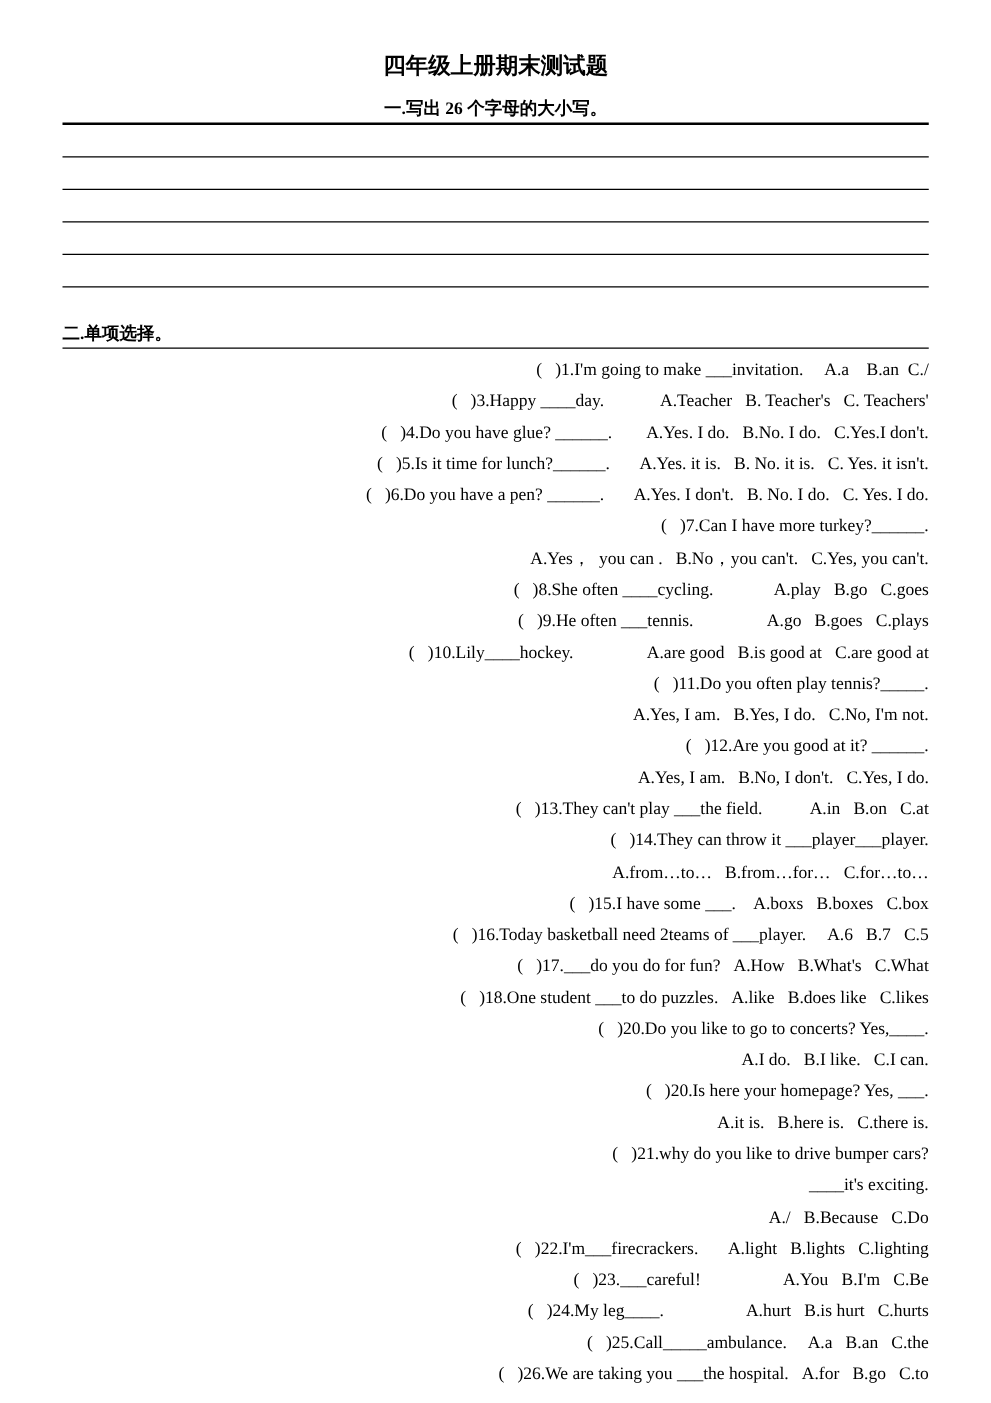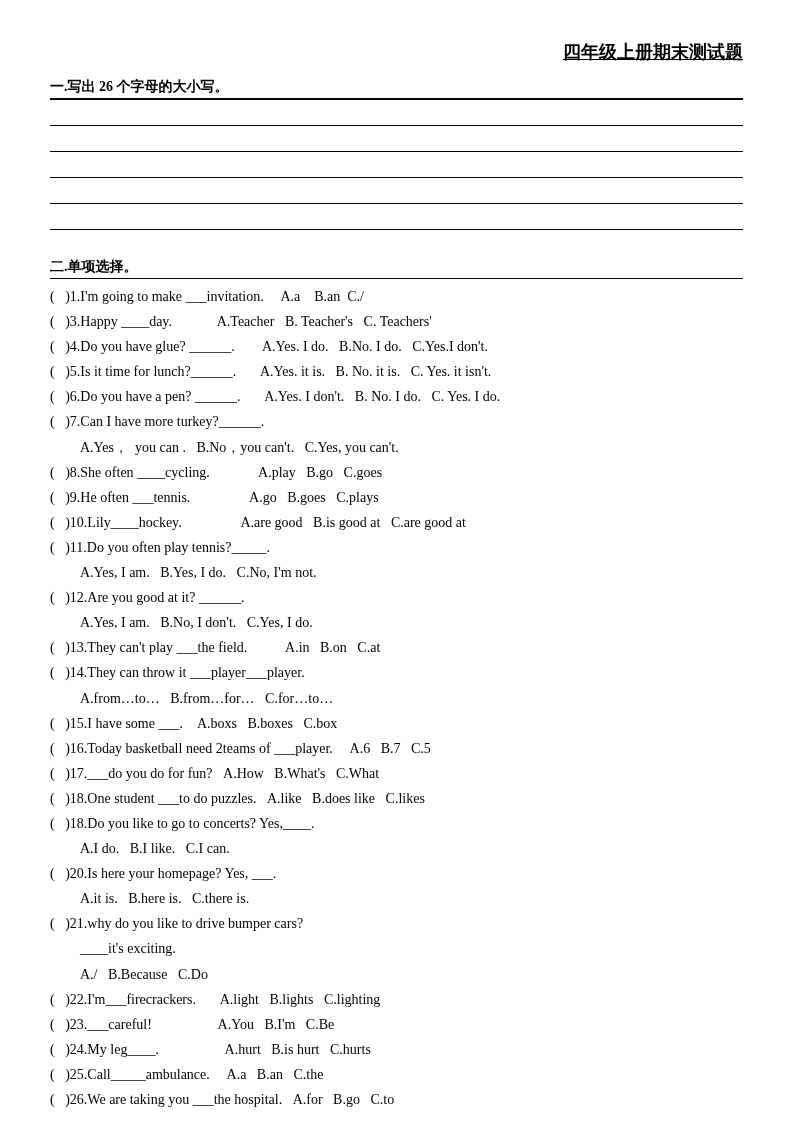--- a/index.html
+++ b/index.html
@@ -10,32 +10,32 @@
     body {
       width: 793px;
       min-height: 1122px;
       background: #fff;
       font-family: "SimSun", "宋体", serif;
       font-size: 14px;
       color: #000;
       padding: 40px 50px;
     }
     .title {
-      text-align: right;
+      text-align: center;
       font-size: 18px;
       font-weight: bold;
       margin-bottom: 14px;
-      text-decoration: underline;
     }
     .section-header {
       font-size: 14px;
       font-weight: bold;
       margin-bottom: 4px;
       border-bottom: 2px solid #000;
       padding-bottom: 2px;
+      text-align: center;
     }
     .lines-area {
       margin-bottom: 8px;
     }
     .write-line {
       border-bottom: 1px solid #000;
       height: 22px;
       margin-bottom: 4px;
       width: 100%;
     }
@@ -46,20 +46,21 @@
       margin-bottom: 6px;
       border-bottom: 1px solid #000;
       padding-bottom: 2px;
     }
     .indent {
       padding-left: 30px;
     }
     .sub-line {
       margin-bottom: 2px;
       line-height: 1.65;
+      text-align: right;
     }
   </style>
 </head>
 <body>
 
 <div class="title">四年级上册期末测试题</div>
 
 <div class="section-header">一.写出 26 个字母的大小写。</div>
 
 <div class="lines-area">
@@ -167,21 +168,21 @@
     <span>)17.___do you do for fun? &nbsp;&nbsp;A.How &nbsp;&nbsp;B.What's &nbsp;&nbsp;C.What</span>
   </div>
 
   <div class="sub-line">
     <span>( &nbsp;</span>
     <span>)18.One student ___to do puzzles. &nbsp;&nbsp;A.like &nbsp;&nbsp;B.does like &nbsp;&nbsp;C.likes</span>
   </div>
 
   <div class="sub-line">
     <span>( &nbsp;</span>
-    <span>)18.Do you like to go to concerts?  Yes,____.</span>
+    <span>)20.Do you like to go to concerts?  Yes,____.</span>
   </div>
   <div class="sub-line indent">
     <span>A.I do. &nbsp;&nbsp;B.I like. &nbsp;&nbsp;C.I can.</span>
   </div>
 
   <div class="sub-line">
     <span>( &nbsp;</span>
     <span>)20.Is here your homepage?   Yes, ___.</span>
   </div>
   <div class="sub-line indent">

